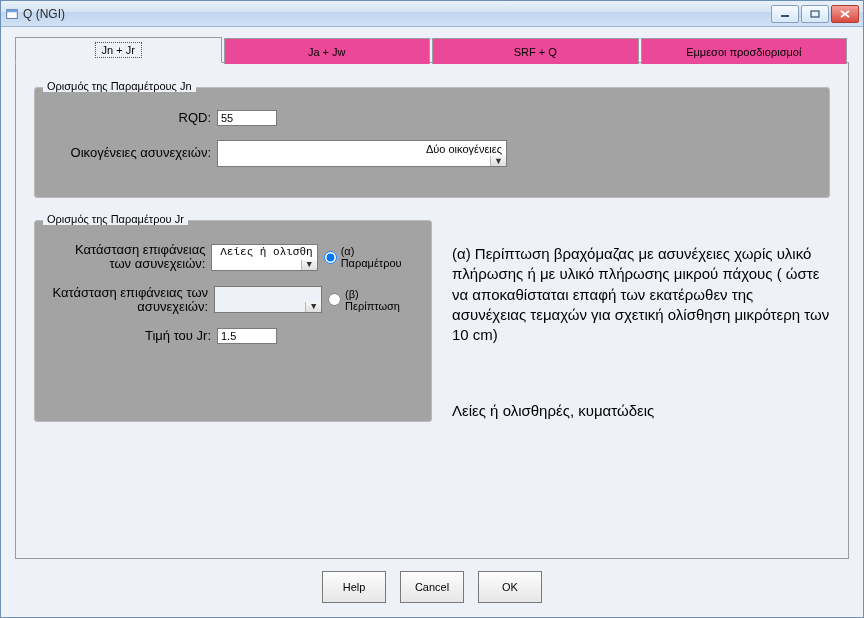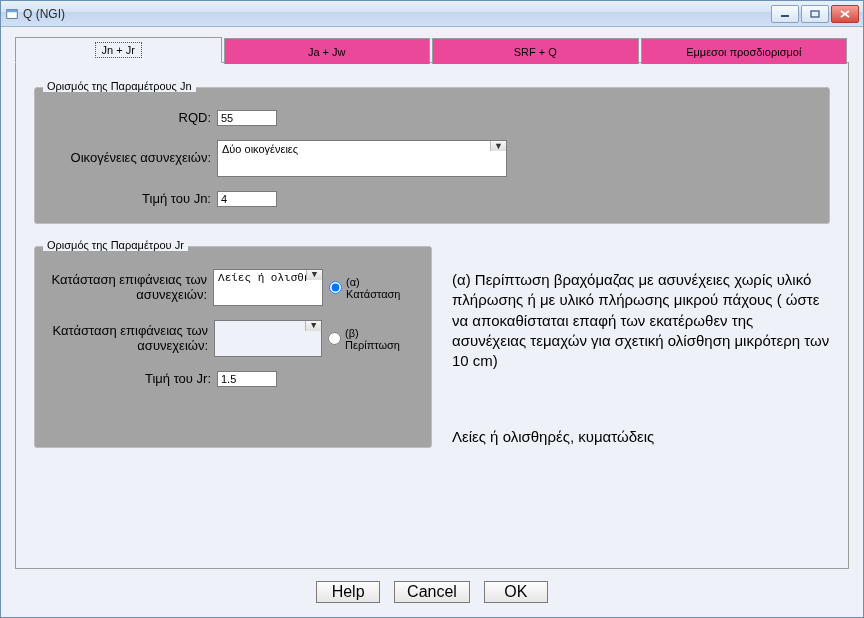--- a/index.html
+++ b/index.html
@@ -174,22 +174,23 @@
     border: 1px solid #7a7a7a;
     background: #fff;
     height: 16px;
     padding: 1px 3px;
   }
   .textinput.w60 { width: 60px; }
   .selectwrap {
     display: inline-flex;
     border: 1px solid #7a7a7a;
     background: #fff;
-    height: 37px;
-    align-items: flex-start;
+    height: 27px;
+    align-items: flex-end;
+    flex-direction: column;
   }
   .selectwrap.disabled { background: #eef2f8; }
   .selectwrap .selval {
     padding: 2px 4px;
     font-size: 11px;
     display: flex;
     align-items: center;
     background: #fff;
     min-width: 0;
     overflow: hidden;
@@ -217,25 +218,25 @@
   }
   .radio input { margin: 0; }
   .dlgbuttons {
     display: flex;
     justify-content: center;
     gap: 14px;
     padding: 12px 0 6px 0;
   }
   .btn {
     min-width: 64px;
-    height: 22px;
+    height: 32px;
     border: 1px solid #7a7a7a;
     background: linear-gradient(to bottom, #fdfdfd, #e6e6e6);
     font-family: inherit;
-    font-size: 16px;
+    font-size: 11px;
     display: flex;
     align-items: center;
     justify-content: center;
     padding: 0 12px;
     cursor: default;
   }
 </style>
 </head>
 <body>
 
@@ -296,39 +297,35 @@
         </div>
 
         <div class="formrow">
           <span class="flabel">Οικογένειες ασυνεχειών:</span>
           <div class="selectwrap w290">
             <span class="selval">Δύο οικογένειες</span>
             <span class="selbtn">▼</span>
           </div>
         </div>
 
-        <div class="formrow nobottom">
-          <span class="flabel">Τιμή του Jn:</span>
-          <input class="textinput w60" value="4" style="">
-        </div>
       </div>
 
       <div class="jr-wrap">
         <div class="groupbox jr-box">
           <span class="legend">Ορισμός της Παραμέτρου Jr</span>
 
           <div class="formrow">
             <span class="flabel">Κατάσταση επιφάνειας των ασυνεχειών:</span>
             <div class="selectwrap w110">
               <span class="selval">Λείες ή ολισθη</span>
               <span class="selbtn">▼</span>
             </div>
             <label class="radio">
               <input type="radio" name="jrcase" checked="" style="">
-              <span>(α) Κατάσταση</span>
+              <span>(α) Παραμέτρου</span>
             </label>
           </div>
 
           <div class="formrow">
             <span class="flabel">Κατάσταση επιφάνειας των ασυνεχειών:</span>
             <div class="selectwrap w110 disabled">
               <span class="selval"></span>
               <span class="selbtn">▼</span>
             </div>
             <label class="radio">

